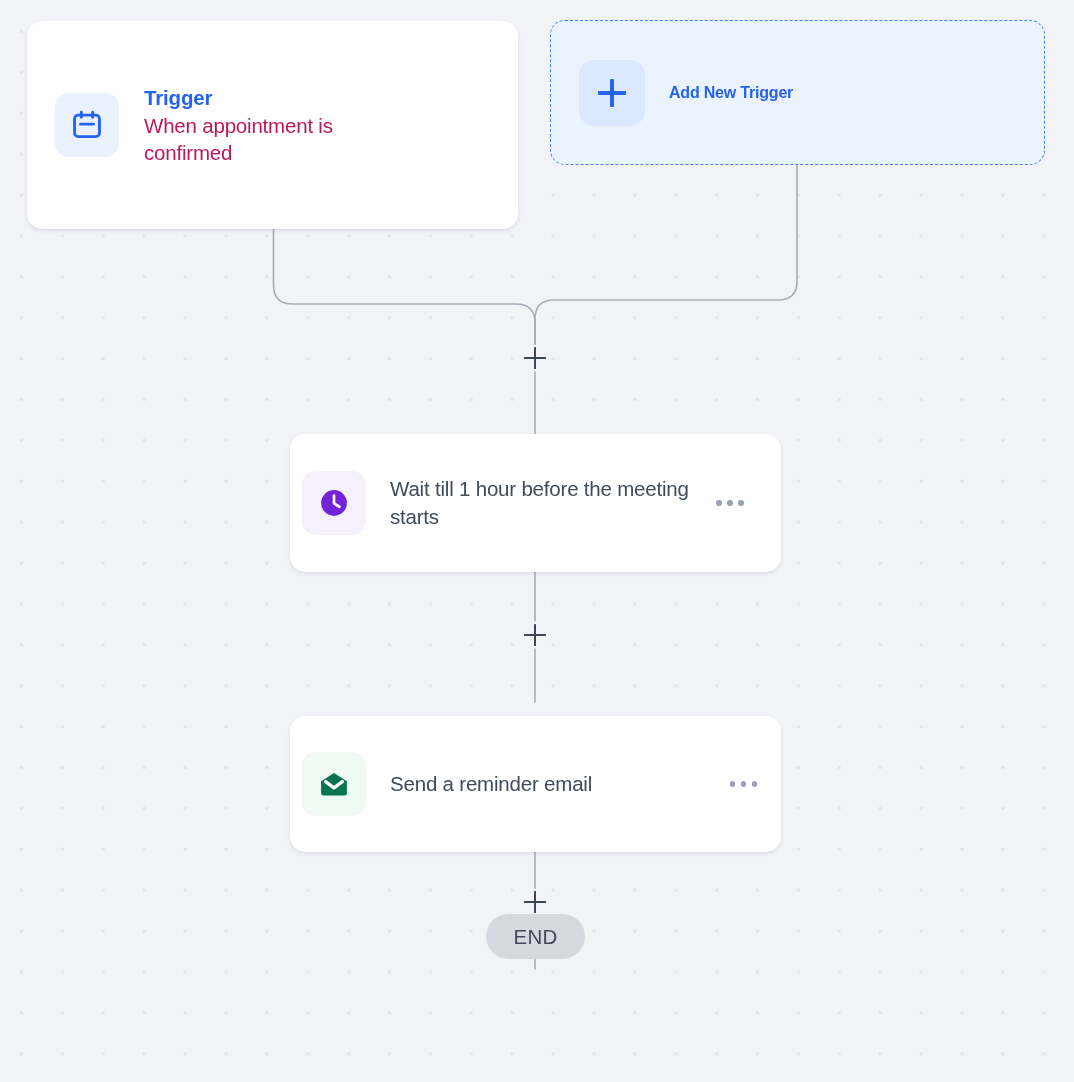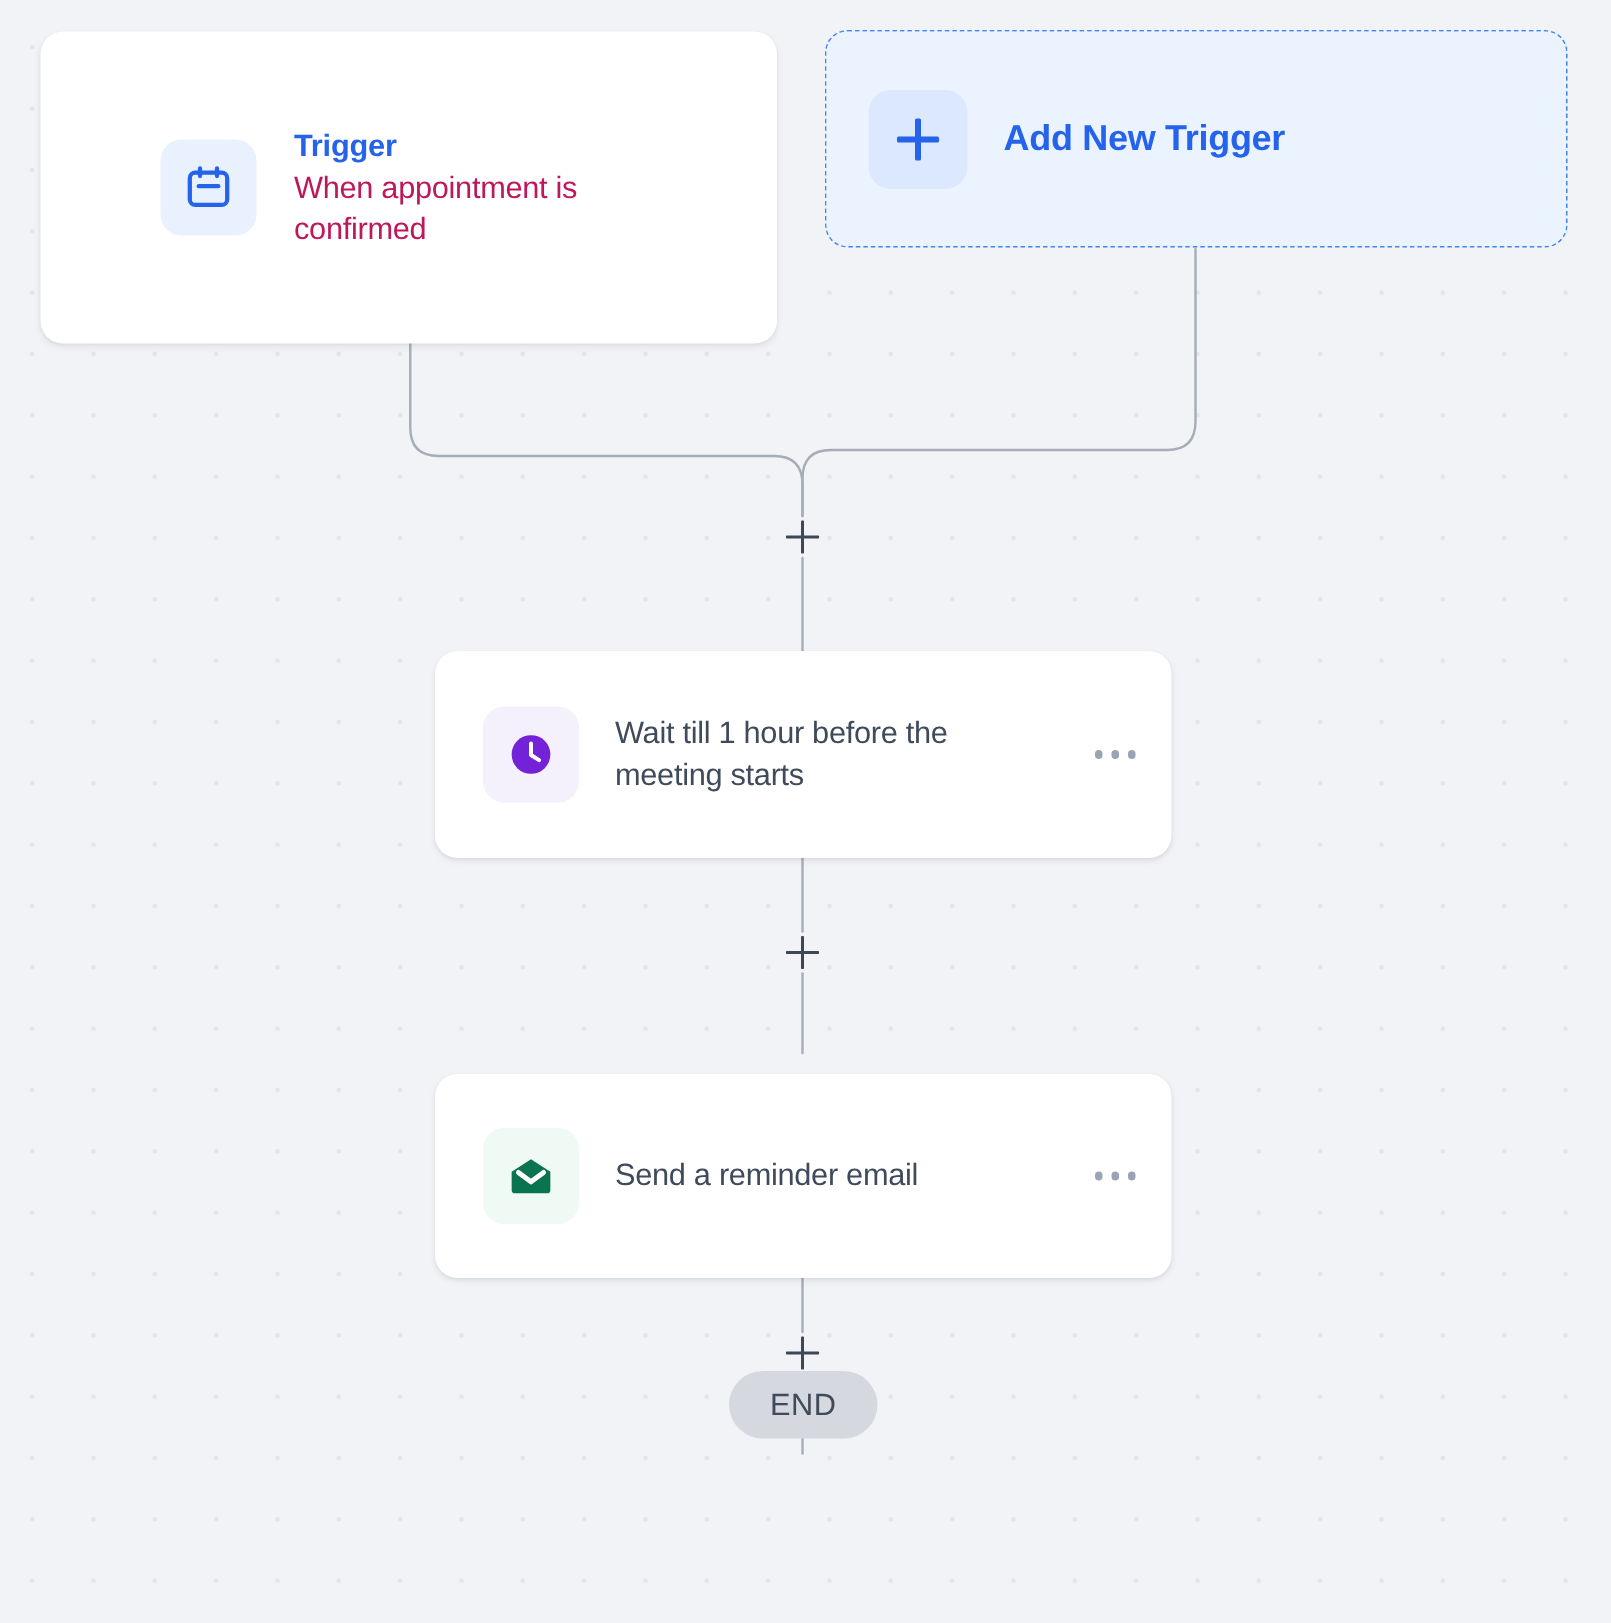--- a/index.html
+++ b/index.html
@@ -49,21 +49,20 @@
   }
 
   
   #trigger-node {
     left: 27px;
     top: 21px;
     width: 491px;
     height: 208px;
     padding-left: 28px;
     gap: 25px;
-    justify-content: center;
   }
 
   .icon-tile {
     flex: 0 0 auto;
     width: 64px;
     height: 64px;
     border-radius: 14px;
     display: flex;
     align-items: center;
     justify-content: center;
@@ -115,30 +114,30 @@
     content: "";
     position: absolute;
     background: #2563eb;
     border-radius: 1px;
   }
   .plus-glyph::before { left: 0; top: 12px; width: 28px; height: 4px; }
   .plus-glyph::after  { top: 0; left: 12px; width: 4px;  height: 28px; }
 
   .add-trigger-label {
     color: #2563eb;
-    font-size: 24px;
+    font-size: 16px;
     font-weight: 700;
     letter-spacing: -0.2px;
   }
 
   
   .action-node {
     left: 290px;
     width: 491px;
-    padding-left: 32px;
+    padding-left: 12px;
     padding-right: 22px;
     gap: 24px;
   }
   #wait-node  { top: 434px; height: 138px; }
   #email-node { top: 702px; height: 136px; margin-top: 14px; }
 
   .action-text {
     flex: 1 1 auto;
     color: #3f4a5a;
     font-size: 20.5px;

